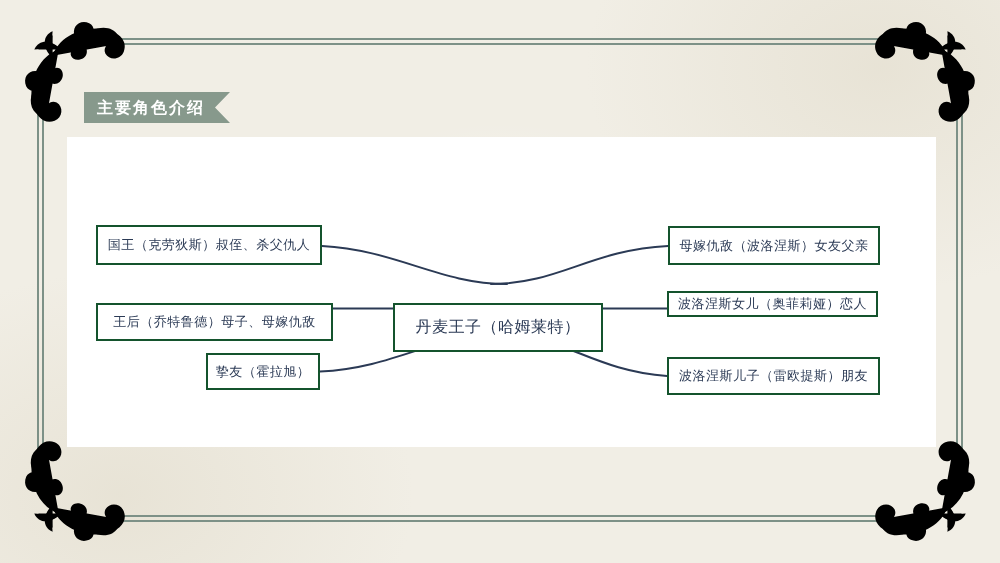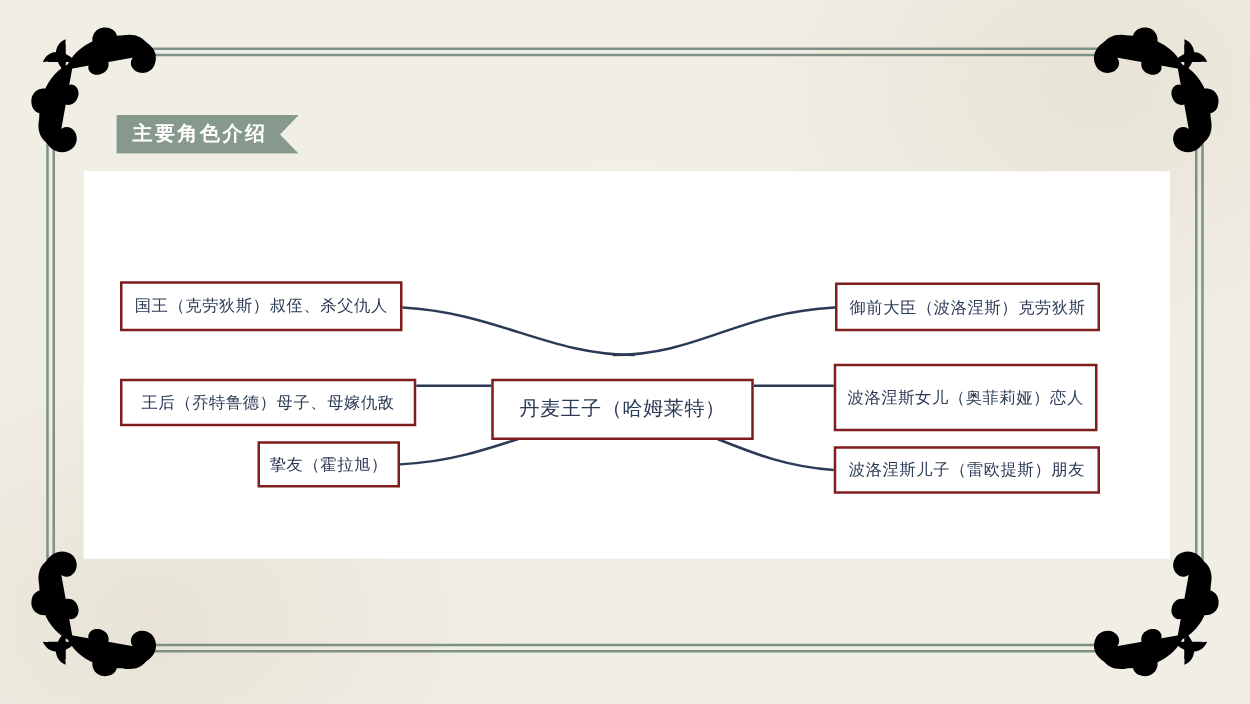--- a/index.html
+++ b/index.html
@@ -24,47 +24,47 @@
   .frame-right{left:956px;top:110px;height:345px;}
 
   
   .ornament{width:122px;height:122px;}
   .orn-tl{left:16px;top:13px;}
   .orn-tr{left:862px;top:13px;transform:scaleX(-1);}
   .orn-bl{left:16px;top:428px;transform:scaleY(-1);}
   .orn-br{left:862px;top:428px;transform:scale(-1,-1);}
 
   
-  .badge{left:84px;top:92px;height:31px;display:flex;align-items:flex-end;}
+  .badge{left:84px;top:92px;height:31px;display:flex;align-items:flex-end;flex-direction:column;}
   .badge-accent{width:9px;background:#ab8077;}
   .badge-banner{
     width:146px;background:#87998c;color:#ffffff;
     font-size:16px;font-weight:bold;letter-spacing:2px;
     line-height:31px;padding-left:13px;box-sizing:border-box;
     clip-path:polygon(0 0,100% 0,calc(100% - 15px) 50%,100% 100%,0 100%);
   }
 
   
   .card{left:67px;top:137px;width:869px;height:310px;background:#ffffff;}
   .card svg.connectors{position:absolute;left:0;top:0;}
   .connectors path{stroke:#2b3a55;stroke-width:2;fill:none;stroke-linecap:round;}
 
   
   .node{
     position:absolute;box-sizing:border-box;background:#ffffff;
-    border:2px solid #7f1d1d;color:#2b3a55;
+    border:2px solid #14532d;color:#2b3a55;
     display:flex;align-items:center;justify-content:center;
     font-size:13px;letter-spacing:0.5px;white-space:nowrap;
   }
   .node-center{left:326px;top:146px;width:210px;height:49px;font-size:16px;border-width:2px;margin-top:20px;}
   .node-l1{left:29px;top:88px;width:226px;height:40px;}
   .node-l2{left:29px;top:152px;width:237px;height:38px;margin-top:14px;}
   .node-l3{left:139px;top:216px;width:114px;height:37px;}
   .node-r1{left:601px;top:89px;width:212px;height:39px;}
-  .node-r2{left:600px;top:154px;width:211px;height:54px;}
+  .node-r2{left:600px;top:154px;width:211px;height:26px;}
   .node-r3{left:600px;top:220px;width:213px;height:38px;}
 </style>
 </head>
 <body>
 
 <svg width="0" height="0" style="position:absolute">
   <defs>
     <g id="orn-arm">
       <path d="M36 42 C42 24 64 12 88 16 C102 19 110 28 106 38 C103 46 92 47 88 40 C85 34 91 28 97 31"></path>
       <path d="M58 24 C54 14 62 6 72 10 C78 13 78 21 71 22"></path>
@@ -113,16 +113,16 @@
     <path d="M253 234.5 C330 231 372 195 440 195"></path>
     <path d="M600 239 C525 234 492 195 424 195"></path>
   </svg>
 
   <div class="node node-center">丹麦王子（哈姆莱特）</div>
 
   <div class="node node-l1">国王（克劳狄斯）叔侄、杀父仇人</div>
   <div class="node node-l2">王后（乔特鲁德）母子、母嫁仇敌</div>
   <div class="node node-l3">挚友（霍拉旭）</div>
 
-  <div class="node node-r1">御前大臣（波洛涅斯）克劳狄斯</div>
+  <div class="node node-r1">母嫁仇敌（波洛涅斯）女友父亲</div>
   <div class="node node-r2">波洛涅斯女儿（奥菲莉娅）恋人</div>
   <div class="node node-r3">波洛涅斯儿子（雷欧提斯）朋友</div>
 </div>
 
 </body></html>

